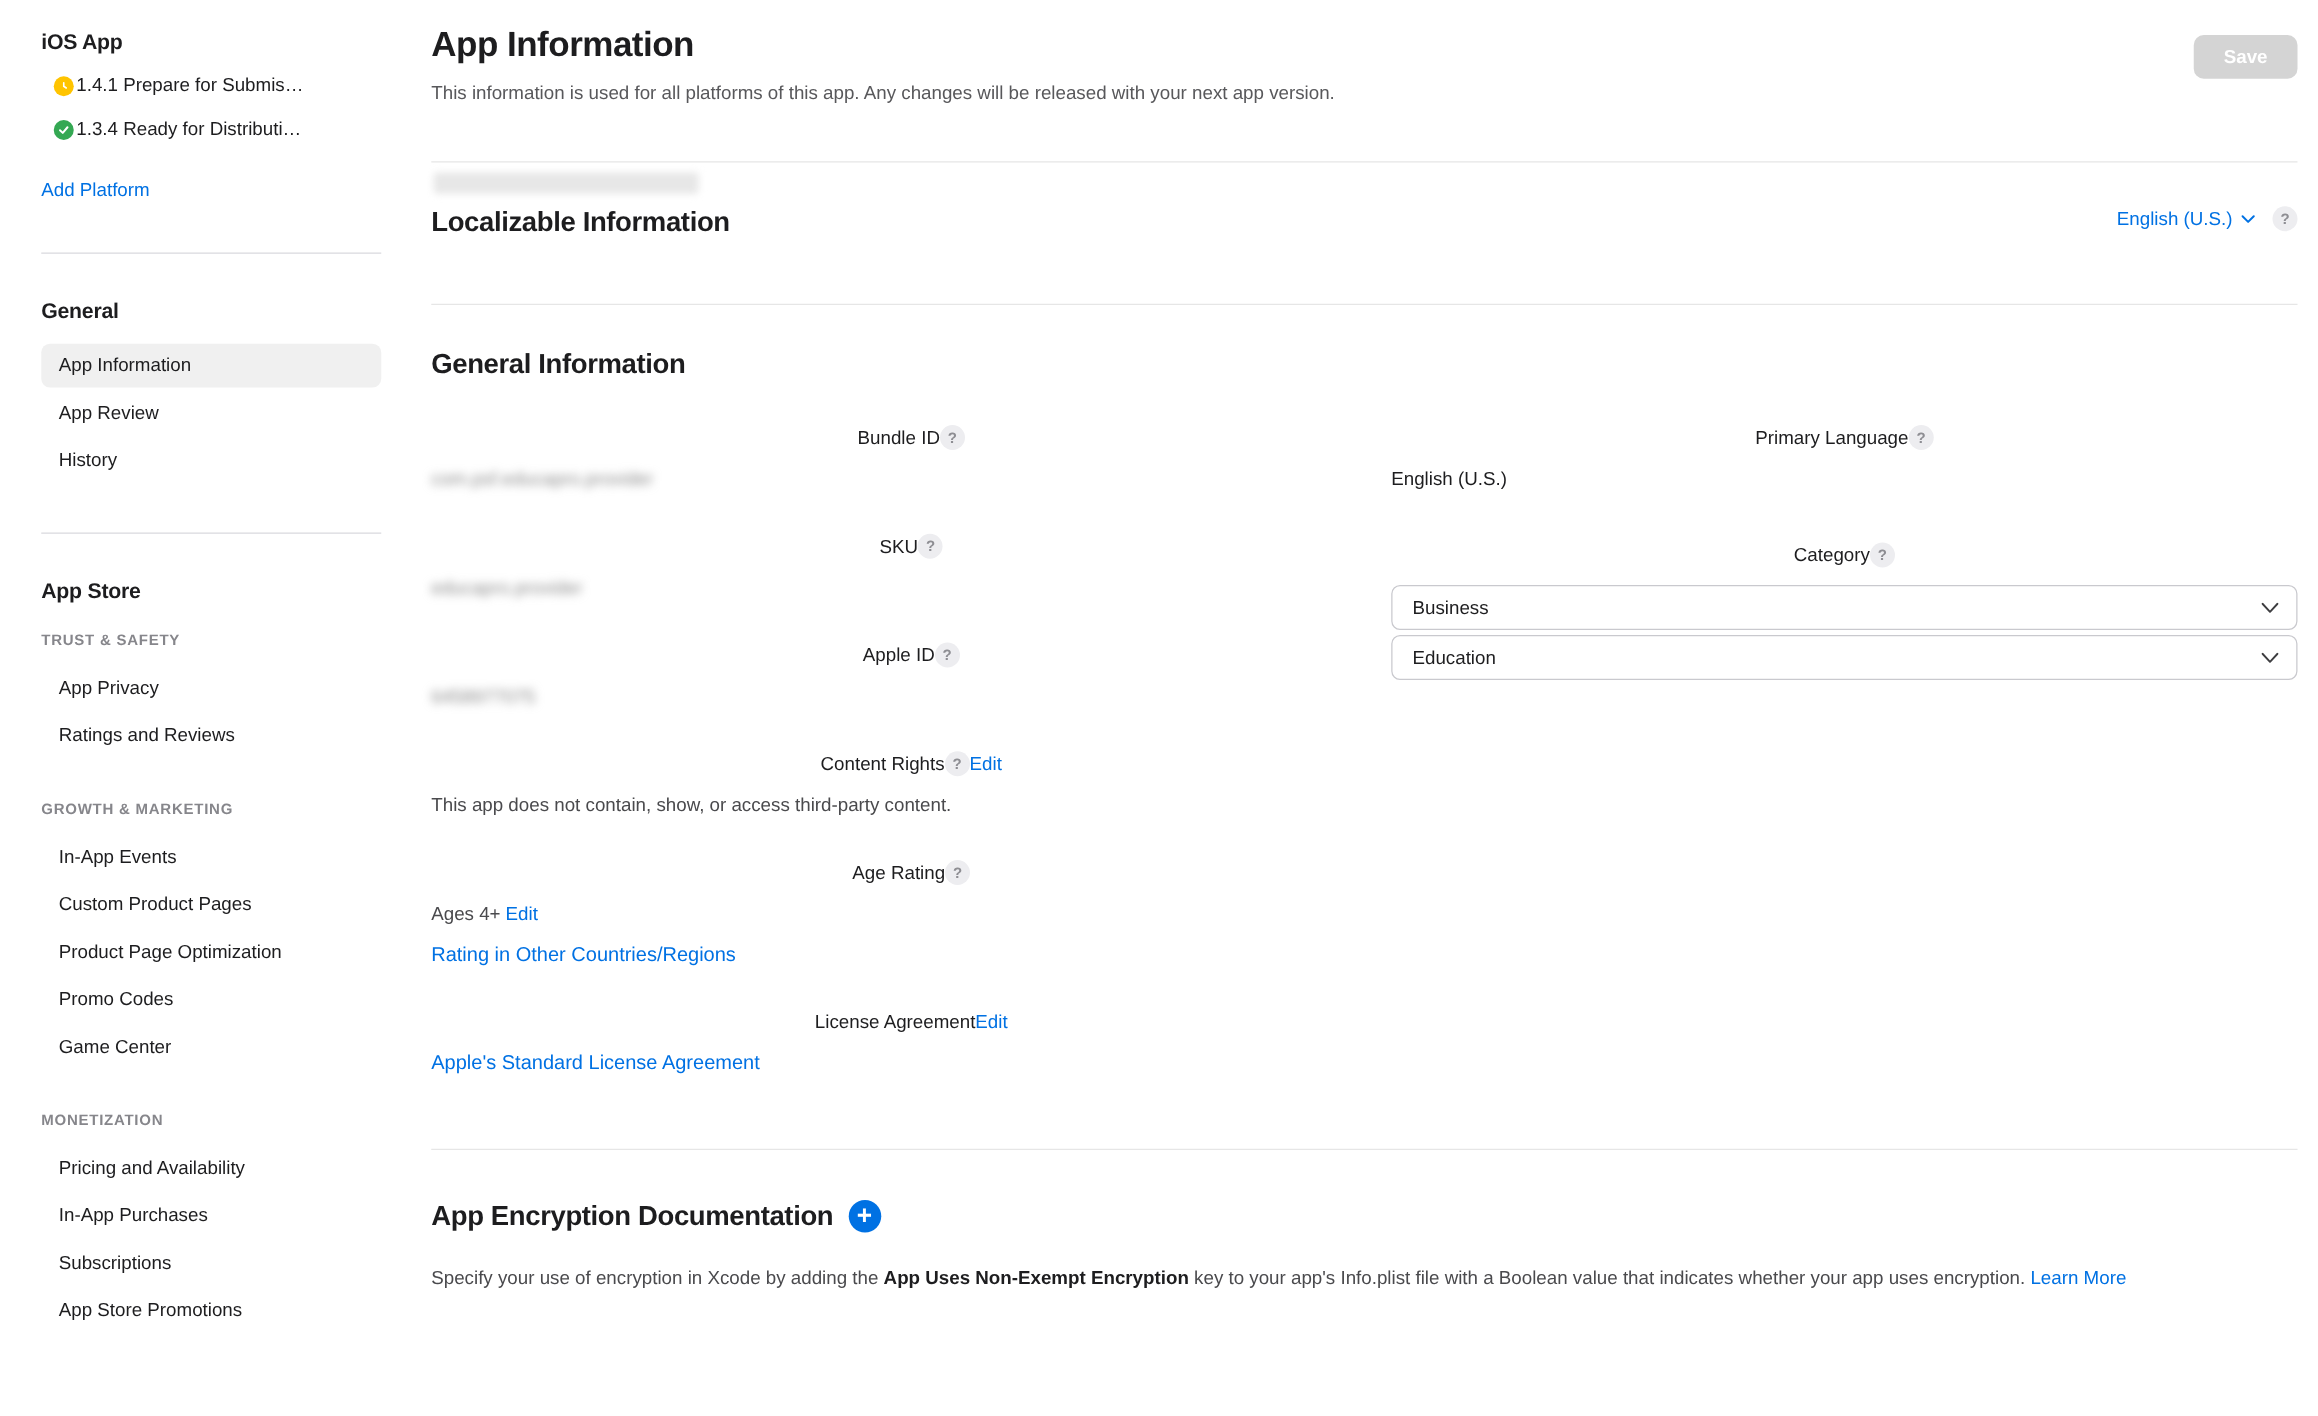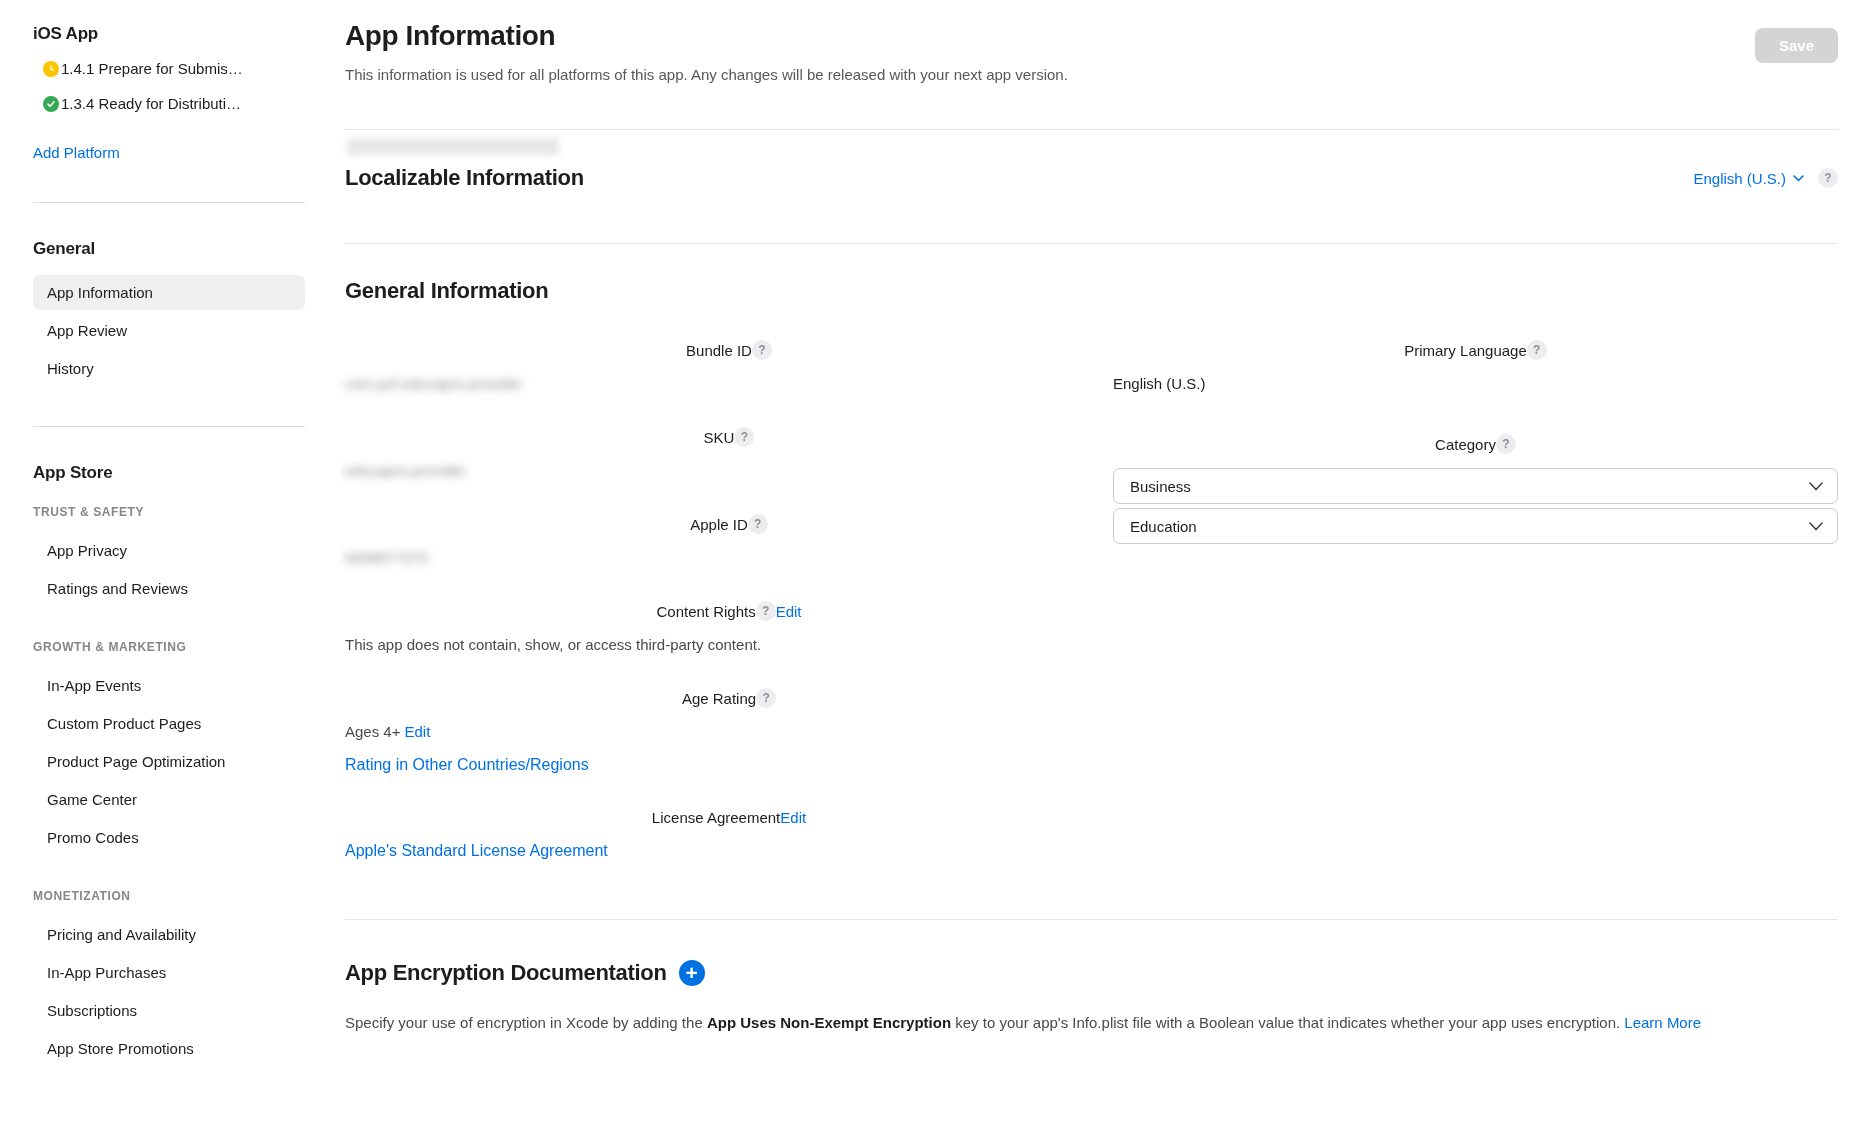--- a/index.html
+++ b/index.html
@@ -31,21 +31,21 @@
   .page-desc { font-size:15px; color:#58585b; margin-top:14px; }
   .save-btn { background:#d4d4d4; color:#ffffff; border:none; border-radius:8px;
     font-family:"Liberation Sans", sans-serif; font-size:15px; font-weight:700;
     padding:9px 24px; margin-top:8px; cursor:default; }
   .divider { border:none; border-top:1px solid #e6e6e6; }
   .divider.top { margin-top:46px; }
 
   .redacted-pill { width:212px; height:17px; background:#e7e7e7; border-radius:3px;
     filter:blur(3px); margin:8px 0 0 2px; }
 
-  .loc-row { display:flex; align-items:center; justify-content:space-between; margin-top:10px; }
+  .loc-row { display:flex; align-items:flex-start; justify-content:space-between; margin-top:10px; }
   .section-title { font-size:22px; font-weight:700; letter-spacing:-0.3px; }
   .loc-right { display:flex; align-items:center; gap:14px; }
   .lang-select { display:flex; align-items:center; gap:7px; color:#0071e3; font-size:15px; cursor:pointer; }
   .help { width:20px; height:20px; border-radius:50%; background:#ededf0; color:#8e8e93;
     font-size:12px; font-weight:700; display:inline-flex; align-items:center;
     justify-content:center; flex:0 0 20px; cursor:pointer; }
   .loc-divider { margin-top:52px; }
 
   .gi-heading { margin-top:34px; }
   .gi-grid { display:grid; grid-template-columns:768px 1fr; margin-top:36px; }
@@ -111,22 +111,22 @@
   <div class="sb-heading" style="margin-bottom:6px;">App Store</div>
 
   <div class="group-label first">TRUST &amp; SAFETY</div>
   <div class="nav-item sub">App Privacy</div>
   <div class="nav-item sub">Ratings and Reviews</div>
 
   <div class="group-label">GROWTH &amp; MARKETING</div>
   <div class="nav-item sub">In-App Events</div>
   <div class="nav-item sub">Custom Product Pages</div>
   <div class="nav-item sub">Product Page Optimization</div>
+  <div class="nav-item sub">Promo Codes</div>
   <div class="nav-item sub">Game Center</div>
-  <div class="nav-item sub">Promo Codes</div>
 
   <div class="group-label">MONETIZATION</div>
   <div class="nav-item sub">Pricing and Availability</div>
   <div class="nav-item sub">In-App Purchases</div>
   <div class="nav-item sub">Subscriptions</div>
   <div class="nav-item sub">App Store Promotions</div>
 </div>
 
 <div class="main">
 

